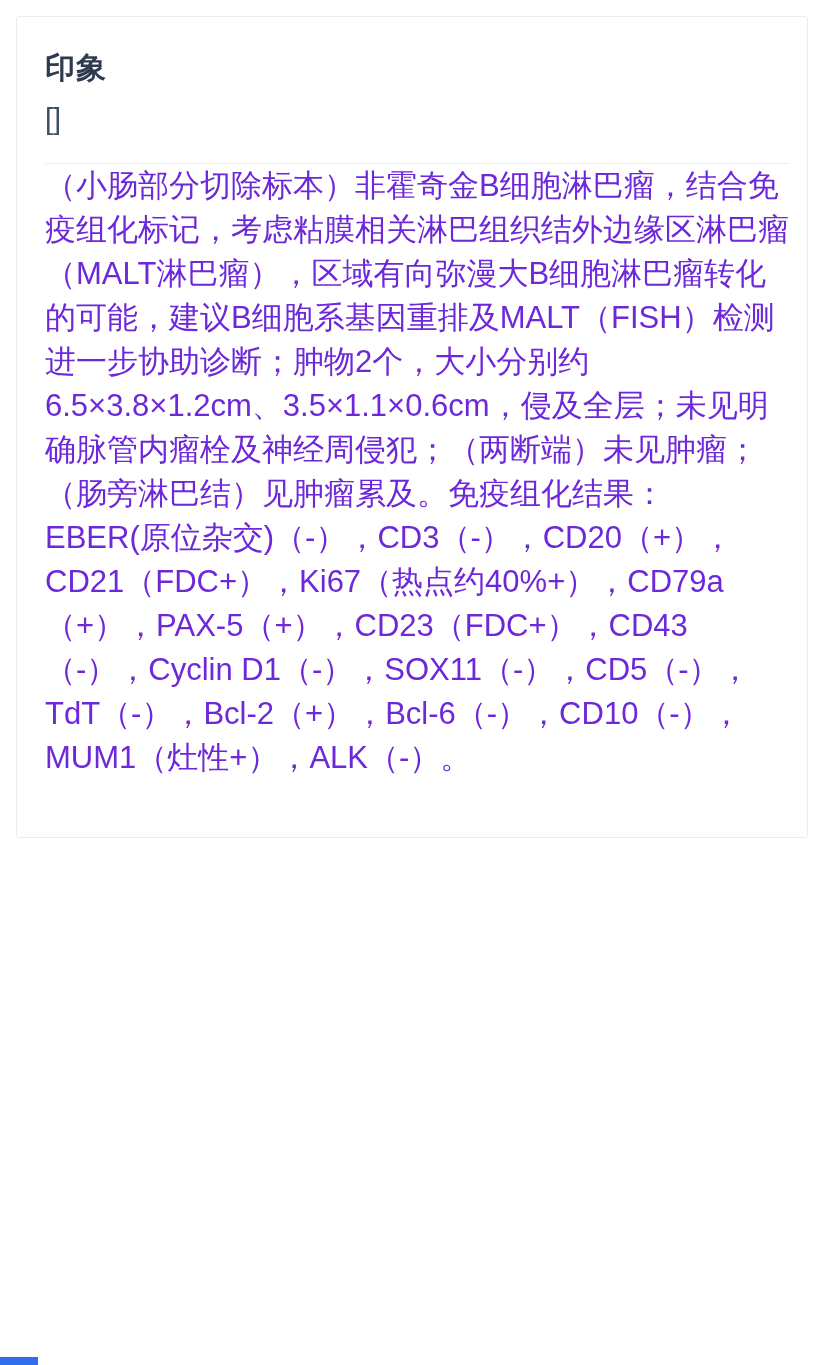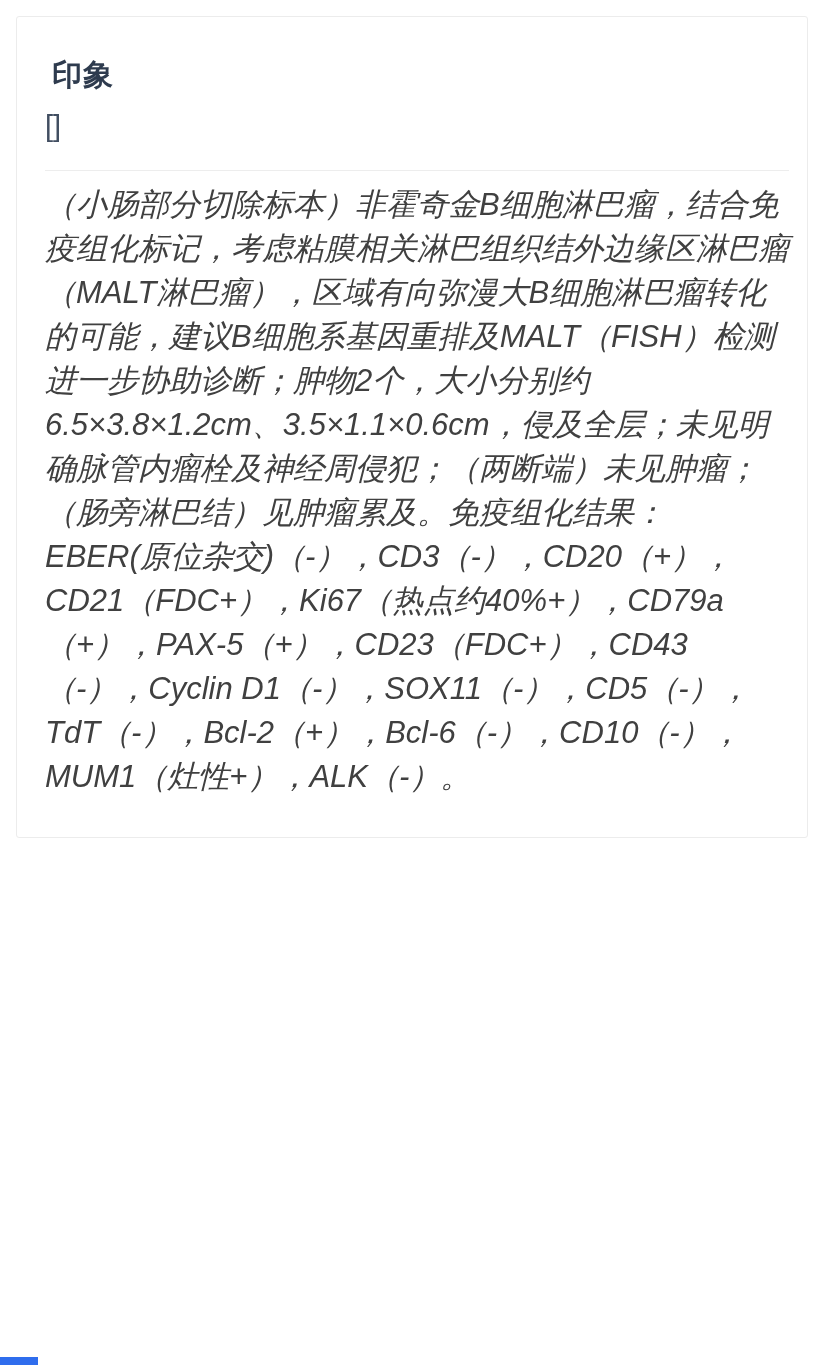--- a/index.html
+++ b/index.html
@@ -21,21 +21,21 @@
     top: 16px;
     width: 792px;
     height: 822px;
     box-sizing: border-box;
     background: #ffffff;
     border: 1px solid #ececec;
     border-radius: 3px;
     padding: 32px 20px 16px 28px;
   }
   .section-title {
-    margin: 7px;
+    margin: 0;
     font-size: 30px;
     line-height: 38px;
     font-weight: 700;
     color: #2e3b4e;
     letter-spacing: 1px;
   }
   .impression-content {
     margin: 10px 0 0 0;
     font-size: 29px;
     line-height: 44px;
@@ -45,28 +45,27 @@
   .divider {
     border: none;
     border-top: 1px solid #ededed;
     margin: 22px 0 0 0;
     width: 744px;
   }
   .title-desc {
     margin-top: 36px;
   }
   .description-content {
-    margin: 12px 0 0 0;
+    margin: 0 0 0 0;
     width: 744px;
     font-size: 31px;
     line-height: 44px;
     font-weight: 400;
-    color: #404040;
+    color: #6d28d9;
     word-break: break-word;
-    font-style: italic;
   }
   .bottom-accent {
     position: absolute;
     left: 0;
     bottom: 0;
     width: 38px;
     height: 8px;
     background: #2f6ded;
   }
 </style>

